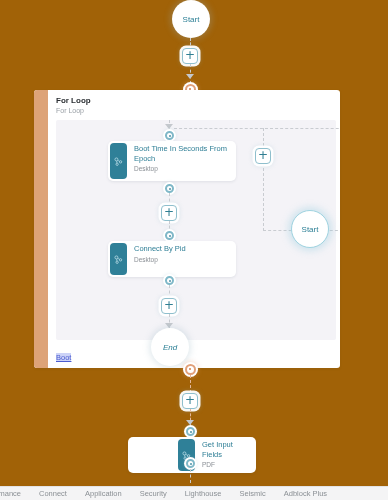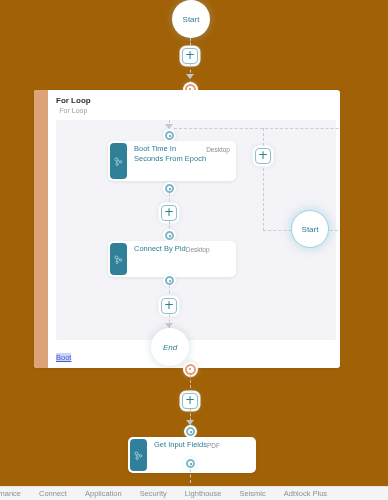--- a/index.html
+++ b/index.html
@@ -110,21 +110,21 @@
     position: relative;
     flex: 0 0 auto;
   }
   .step .badge .glyph {
     position: absolute;
     inset: 0;
     display: flex; align-items: center; justify-content: center;
   }
   .step .txt {
     padding: 3px 6px 0 7px;
-    display: flex; flex-direction: row; justify-content: flex-start;
+    display: flex; flex-direction: column; justify-content: flex-start;
     overflow: hidden;
   }
   .step .title {
     font-size: 7.5px;
     line-height: 9.5px;
     color: #2f7f96;
     font-weight: 400;
     white-space: normal;
   }
   .step .subtitle {
@@ -146,21 +146,21 @@
     overflow: hidden;
   }
   #forloop .accent {
     position: absolute;
     left: 0; top: 0; bottom: 0;
     width: 14px;
     background: #dda378;
   }
   #forloop .hdr {
     position: absolute;
-    left: 22px; top: 5px; text-align: center;
+    left: 22px; top: 5px;
   }
   #forloop .hdr .h1 {
     font-size: 8px; font-weight: bold; color: #2b2f33; line-height: 11px;
   }
   #forloop .hdr .h2 {
     font-size: 7px; color: #9aa0a6; line-height: 10px;
   }
   #forloop .body {
     position: absolute;
     left: 22px; top: 30px; right: 4px; bottom: 28px;
@@ -289,21 +289,21 @@
   </div>
 
   <div class="port orange big" style="left:185px; top:364px;"></div>
 
   <div class="vline orange" style="left:190px; top:375px; height:18px;"></div>
   <div class="plus-btn" style="left:182px; top:393px;">+</div>
   <div class="vline orange" style="left:190px; top:409px; height:16px;"></div>
   <div class="arrow" style="left:186px; top:420px;"></div>
 
   <div class="port" style="left:186px; top:427px;"></div>
-  <div class="step" style="left:128px; top:437px; width:128px;">
+  <div class="step" style="left:128px; top:437px; width:128px;padding-left:48px;">
     <div class="badge">
       <span class="glyph">
         <svg width="11" height="11" viewBox="0 0 16 16" aria-hidden="true">
           <circle cx="5" cy="5" r="2.2" fill="none" stroke="#bfe0ea" stroke-width="1.1"></circle>
           <circle cx="11" cy="8.5" r="1.7" fill="none" stroke="#bfe0ea" stroke-width="1.1"></circle>
           <circle cx="6" cy="12" r="1.7" fill="none" stroke="#bfe0ea" stroke-width="1.1"></circle>
           <line x1="6.7" y1="6.3" x2="9.5" y2="7.7" stroke="#bfe0ea" stroke-width="1"></line>
           <line x1="5.3" y1="7.2" x2="5.8" y2="10.3" stroke="#bfe0ea" stroke-width="1"></line>
         </svg>
       </span>

